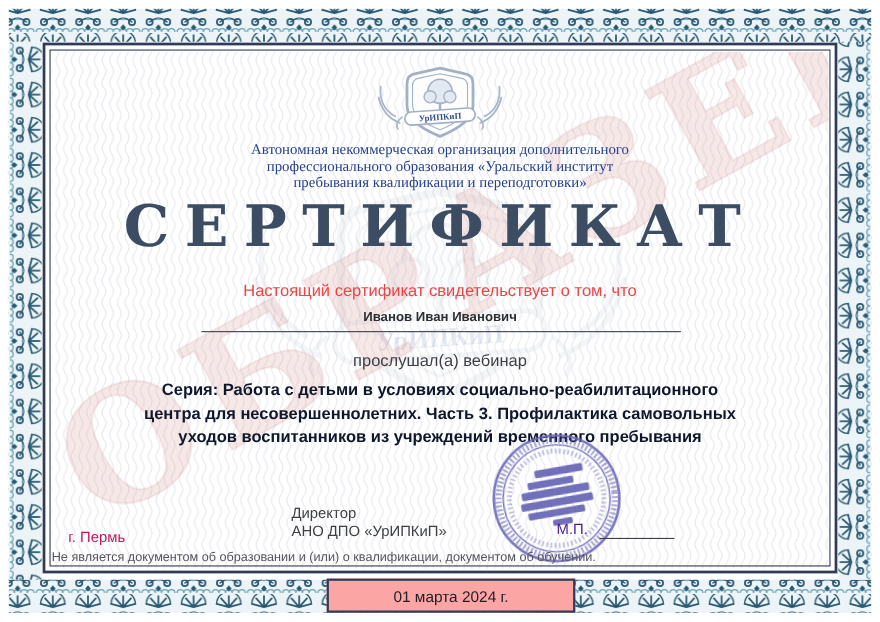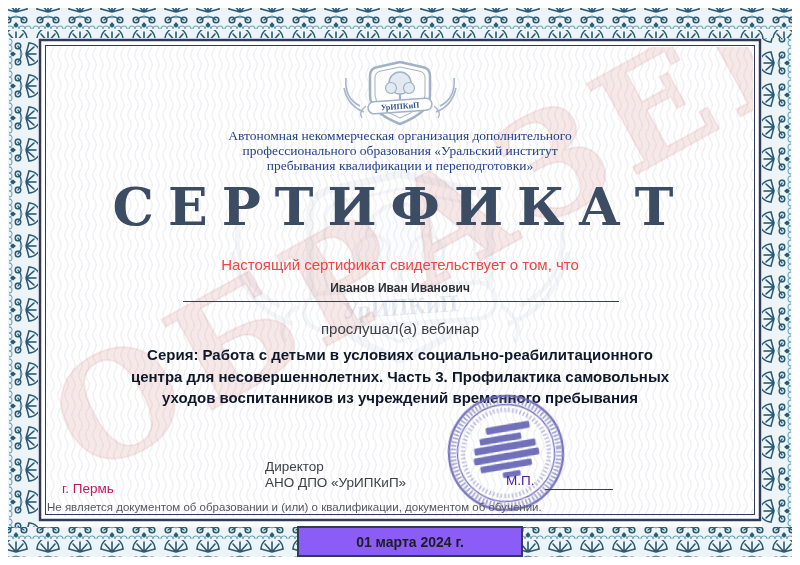--- a/index.html
+++ b/index.html
@@ -21,23 +21,23 @@
   .name-rule{position:absolute;left:183px;top:301px;width:436px;border-top:1.5px solid #3a3f4a;z-index:2;}
   .completion{left:0;width:800px;top:320px;text-align:center;font-size:15px;color:#3d3f45;}
   .course{left:130px;width:540px;top:344px;text-align:center;font-size:15px;font-weight:bold;
     line-height:21.5px;color:#0f172a;}
   .city{left:62px;top:481px;font-size:13.5px;color:#be185d;}
   .director{left:265px;top:459px;font-size:13.5px;line-height:15.5px;color:#3d3f45;}
   .seal-mark{left:506px;top:473px;font-size:13.5px;color:#4c1d95;z-index:3;}
   .sig-line{position:absolute;left:545px;top:489px;width:68px;border-top:1.5px solid #3c3c46;z-index:3;}
   .disclaimer{left:47px;width:706px;top:501px;text-align:left;font-size:11.5px;color:#55555f;}
   .stamp{position:absolute;left:443px;top:390px;z-index:2;}
-  .date-box{position:absolute;left:297px;top:526px;width:222px;height:27px;background:#8b5cf6;
+  .date-box{position:absolute;left:297px;top:526px;width:222px;height:27px;background:#fca5a5;
     border:2px solid #2f3b58;z-index:4;display:flex;align-items:center;justify-content:center;
-    font-size:14px;font-weight:bold;color:#1d1d26;}
+    font-size:14px;font-weight:normal;color:#1d1d26;}
 </style>
 </head>
 <body>
 
 <div class="certificate">
 
   <svg class="bg-svg" width="800" height="565" viewBox="0 0 800 565">
     <defs>
       <pattern id="waves" width="7" height="20" patternUnits="userSpaceOnUse">
         <path d="M3.5 0 C5.6 3 5.6 7 3.5 10 C1.4 13 1.4 17 3.5 20" fill="none" stroke="#e7e8ee" stroke-width="1"></path>

